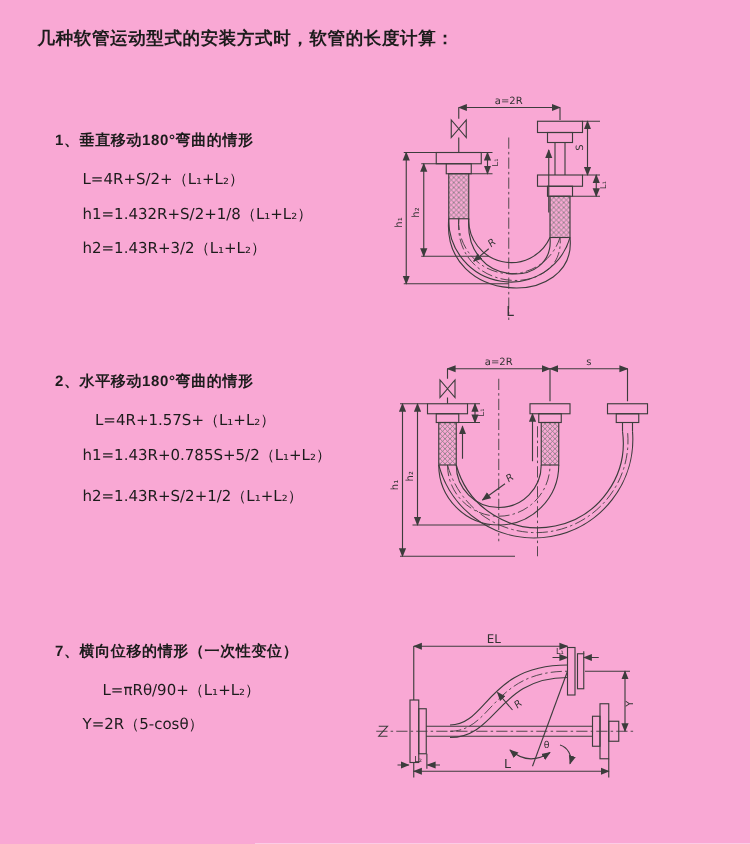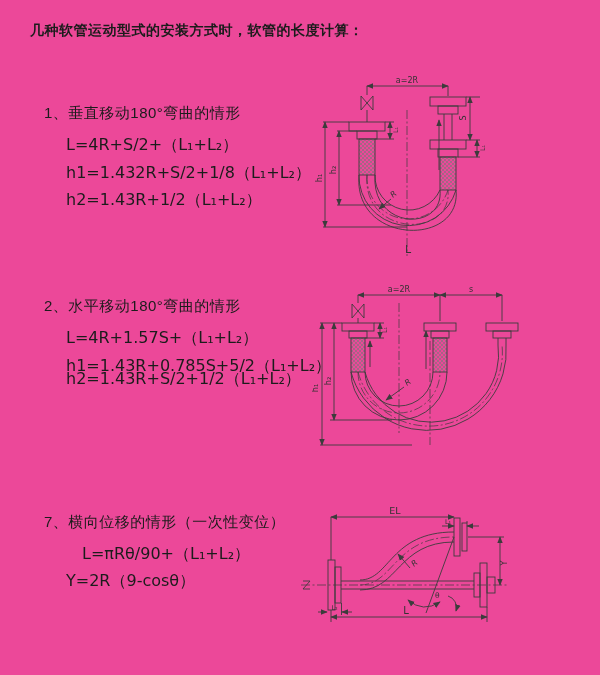--- a/index.html
+++ b/index.html
@@ -1,36 +1,36 @@
 <!DOCTYPE html>
 <html><head>
 <meta charset="utf-8">
 <style>
   html,body{margin:0;padding:0;background:#ffffff;}
   .doc{
-    position:relative;width:600px;height:675px;background:#ec4899;overflow:hidden;
+    position:relative;width:600px;height:675px;background:#f9a8d4;overflow:hidden;
     font-family:"Liberation Sans","DejaVu Sans",sans-serif;color:#1c1c1c;
   }
   .title{position:absolute;left:30px;top:22px;font-size:14px;font-weight:700;letter-spacing:.5px;}
-  .heading{position:absolute;font-size:15px;font-weight:400;letter-spacing:.5px;}
-  .formula{position:absolute;font-size:16px;font-weight:500;font-family:"DejaVu Sans","Liberation Sans",sans-serif;}
+  .heading{position:absolute;font-size:12px;font-weight:700;letter-spacing:.5px;}
+  .formula{position:absolute;font-size:12px;font-weight:500;font-family:"DejaVu Sans","Liberation Sans",sans-serif;}
   .diag{position:absolute;}
   svg text{font-family:"DejaVu Sans",sans-serif;}
 </style>
 </head>
 <body>
 
 <div class="doc">
 
   <div class="title">几种软管运动型式的安装方式时，软管的长度计算：</div>
 
   <div class="heading" style="left:44px;top:104px">1、垂直移动180°弯曲的情形</div>
   <div class="formula" style="left:66px;top:135px">L=4R+S/2+（L₁+L₂）</div>
   <div class="formula" style="left:66px;top:163px">h1=1.432R+S/2+1/8（L₁+L₂）</div>
-  <div class="formula" style="left:66px;top:190px">h2=1.43R+1/2（L₁+L₂）</div>
+  <div class="formula" style="left:66px;top:190px">h2=1.43R+3/2（L₁+L₂）</div>
 
   <svg class="diag" style="left:315px;top:70px" width="285" height="190" viewBox="0 0 285 190">
     <defs>
       <marker id="ar1" viewBox="0 0 10 10" refX="9" refY="5" markerWidth="8" markerHeight="8" orient="auto-start-reverse">
         <path d="M0 1 L10 5 L0 9 z" fill="#3c3c3c"></path>
       </marker>
       <pattern id="hat1" width="4" height="4" patternUnits="userSpaceOnUse">
         <path d="M0 0L4 4M4 0L0 4" stroke="#787878" stroke-width="0.6"></path>
       </pattern>
     </defs>
@@ -104,23 +104,23 @@
       <text transform="translate(20.5,100) rotate(-90)" text-anchor="middle">h₂</text>
       <text transform="translate(83,60) rotate(-90)" text-anchor="middle" font-size="6.5">L₁</text>
       <text transform="translate(151,48) rotate(-90)" text-anchor="middle">S</text>
       <text transform="translate(169.5,78) rotate(-90)" text-anchor="middle" font-size="6.5">L₁</text>
       <text x="78" y="128" font-style="italic" transform="rotate(-40 78 128)">R</text>
       <text x="93" y="183" text-anchor="middle" font-size="11">L</text>
     </g>
   </svg>
 
   <div class="heading" style="left:44px;top:297px">2、水平移动180°弯曲的情形</div>
-  <div class="formula" style="left:66px;top:328px">L=4R+1.57S+（L₁+L₂）</div>
+  <div class="formula" style="left:76px;top:328px">L=4R+1.57S+（L₁+L₂）</div>
   <div class="formula" style="left:66px;top:356px">h1=1.43R+0.785S+5/2（L₁+L₂）</div>
-  <div class="formula" style="left:66px;top:369px">h2=1.43R+S/2+1/2（L₁+L₂）</div>
+  <div class="formula" style="left:66px;top:389px">h2=1.43R+S/2+1/2（L₁+L₂）</div>
 
   <svg class="diag" style="left:312px;top:283px" width="290" height="165" viewBox="0 0 290 165">
     <defs>
       <marker id="ar2" viewBox="0 0 10 10" refX="9" refY="5" markerWidth="8" markerHeight="8" orient="auto-start-reverse">
         <path d="M0 1 L10 5 L0 9 z" fill="#3c3c3c"></path>
       </marker>
       <pattern id="hat2" width="4" height="4" patternUnits="userSpaceOnUse">
         <path d="M0 0L4 4M4 0L0 4" stroke="#787878" stroke-width="0.6"></path>
       </pattern>
     </defs>
@@ -187,21 +187,21 @@
       <text x="159" y="9" text-anchor="middle">s</text>
       <text transform="translate(6,105) rotate(-90)" text-anchor="middle">h₁</text>
       <text transform="translate(18.5,98) rotate(-90)" text-anchor="middle">h₂</text>
       <text transform="translate(75,47) rotate(-90)" text-anchor="middle" font-size="6.5">L₁</text>
       <text x="95" y="103" font-style="italic" transform="rotate(-35 95 103)">R</text>
     </g>
   </svg>
 
   <div class="heading" style="left:44px;top:513px">7、横向位移的情形（一次性变位）</div>
   <div class="formula" style="left:82px;top:544px">L=πRθ/90+（L₁+L₂）</div>
-  <div class="formula" style="left:66px;top:571px">Y=2R（9-cosθ）</div>
+  <div class="formula" style="left:66px;top:571px">Y=2R（5-cosθ）</div>
 
   <svg class="diag" style="left:298px;top:505px" width="300" height="140" viewBox="0 0 300 140">
     <defs>
       <marker id="ar3" viewBox="0 0 10 10" refX="9" refY="5" markerWidth="8" markerHeight="8" orient="auto-start-reverse">
         <path d="M0 1 L10 5 L0 9 z" fill="#3c3c3c"></path>
       </marker>
     </defs>
     <g stroke="#3c3c3c" stroke-width="0.9" fill="none">
       <line x1="3" y1="80" x2="210" y2="80" stroke-dasharray="9 2.5 2 2.5" stroke-width="0.7"></line>
       <polyline points="5,76 12,76 5,84 12,84"></polyline>

